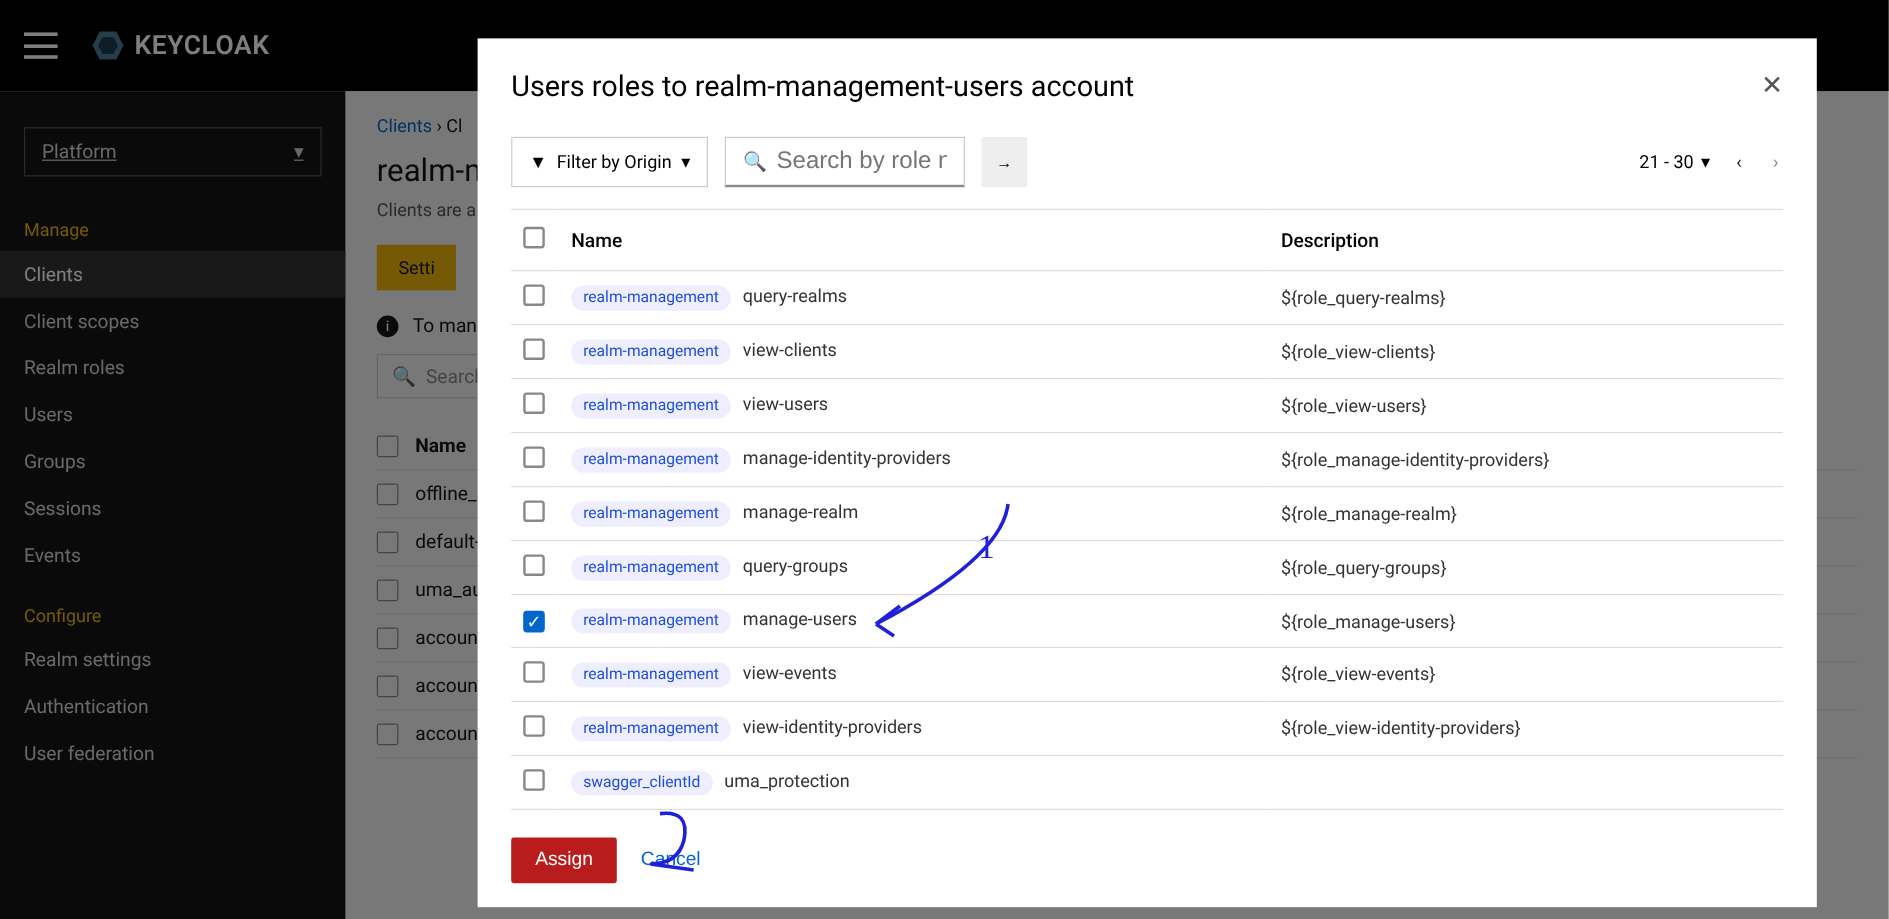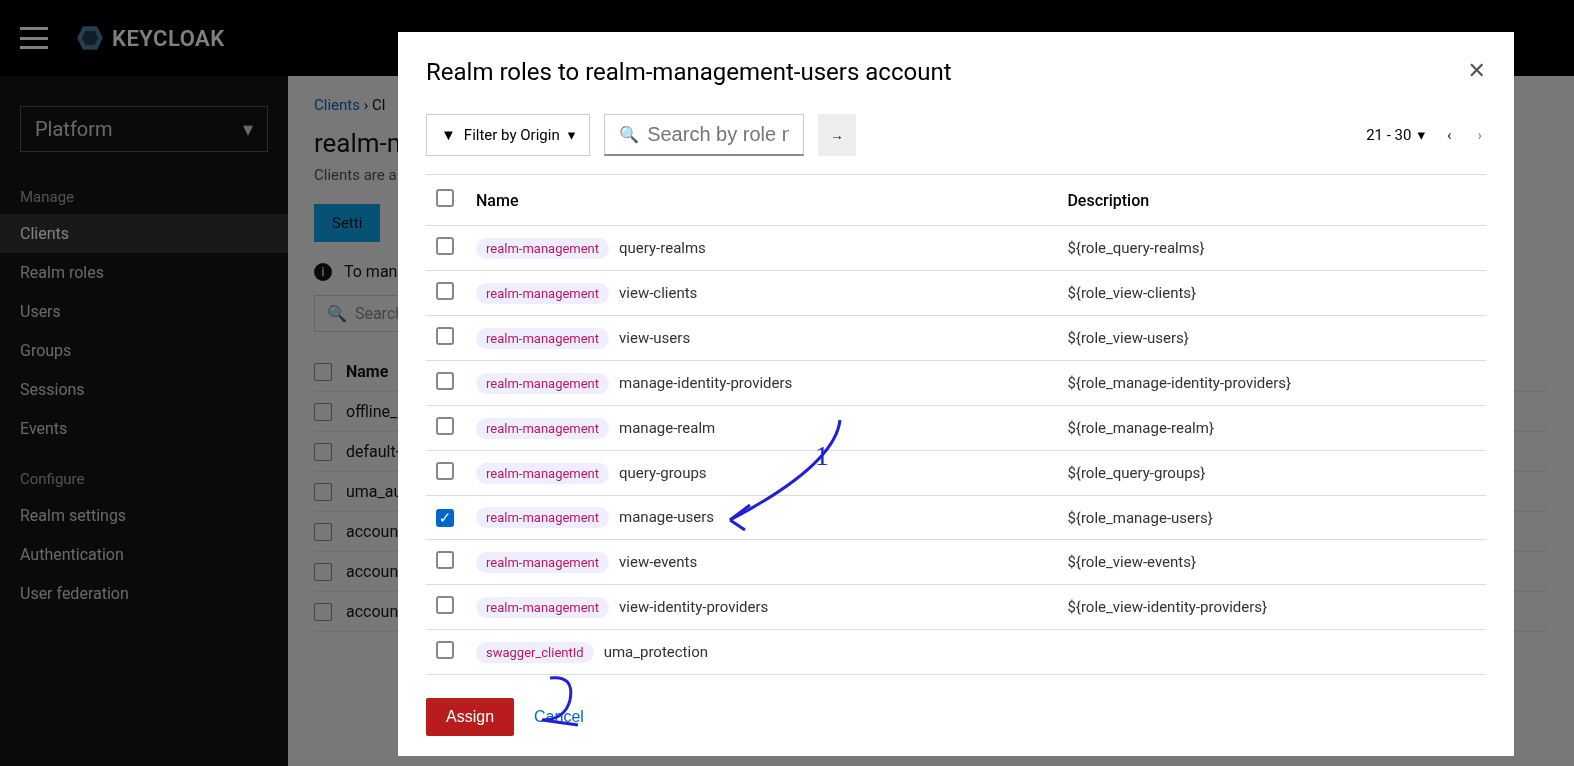--- a/index.html
+++ b/index.html
@@ -7,32 +7,32 @@
 
 .topbar { background: #000; height: 76px; display: flex; align-items: center; padding: 0 20px; }
 .hamburger { width: 28px; height: 22px; display: flex; flex-direction: column; justify-content: space-between; margin-right: 28px; cursor: pointer; }
 .hamburger span { height: 3px; background: #fff; }
 .brand { display: flex; align-items: center; gap: 8px; }
 .brand-icon { width: 28px; height: 28px; }
 .brand-text { color: #fff; font-size: 22px; font-weight: 600; letter-spacing: 0.5px; }
 
 .sidebar { position: absolute; top: 76px; left: 0; width: 288px; bottom: 0; background: #151515; color: #d2d2d2; padding-top: 16px; }
 .realm-select { margin: 14px 20px; border: 1px solid #555; padding: 10px 14px; display: flex; justify-content: space-between; align-items: center; cursor: pointer; }
-.realm-select span { font-size: 20px; }
-.section-label { padding: 22px 20px 8px; font-size: 15px; color: #a3a3a3; }
+.realm-select span { font-size: 16px; text-decoration: underline; }
+.section-label { padding: 22px 20px 8px; font-size: 15px; color: #eab308; }
 .sidebar-item { padding: 10px 20px; font-size: 16px; cursor: pointer; }
 .sidebar-item.active { background: #333; color: #fff; }
 
 .main { position: absolute; top: 76px; left: 288px; right: 0; bottom: 0; background: #f0f0f0; padding: 20px 26px; color: #151515; }
 .breadcrumb { font-size: 15px; margin-bottom: 14px; }
 .breadcrumb a { color: #0066cc; text-decoration: none; }
 .page-title { font-size: 26px; font-weight: 400; margin-bottom: 8px; }
 .page-desc { font-size: 15px; color: #555; margin-bottom: 20px; }
 .tabs { display: flex; gap: 20px; margin-bottom: 20px; }
-.tab { background: #0ea5e9; padding: 10px 18px; font-size: 15px; }
+.tab { background: #eab308; padding: 10px 18px; font-size: 15px; }
 .info-row { display: flex; align-items: center; gap: 12px; margin-bottom: 14px; }
 .info-icon { width: 18px; height: 18px; background: #151515; border-radius: 50%; color: #fff; display: flex; align-items: center; justify-content: center; font-size: 12px; }
 .search-row { display: flex; align-items: center; gap: 10px; margin-bottom: 20px; }
 .search-box { border: 1px solid #ccc; padding: 8px 12px; display: flex; align-items: center; gap: 8px; width: 220px; }
 .table-row-bg { display: flex; align-items: center; gap: 14px; padding: 10px 0; border-bottom: 1px solid #ddd; }
 .bg-checkbox { width: 18px; height: 18px; border: 1px solid #888; border-radius: 2px; }
 
 .overlay { position: absolute; inset: 0; background: rgba(0,0,0,0.5); z-index: 10; }
 .modal { position: absolute; top: 32px; left: 398px; right: 60px; bottom: 10px; background: #fff; z-index: 20; overflow: hidden; display: flex; flex-direction: column; }
 .modal-header { display: flex; justify-content: space-between; align-items: flex-start; padding: 26px 28px 10px; }
@@ -53,21 +53,21 @@
 .page-range { display: flex; align-items: center; gap: 6px; cursor: pointer; }
 .pager-btn { color: #888; cursor: pointer; padding: 4px; }
 .pager-btn.active { color: #151515; }
 
 .roles-table { width: 100%; border-collapse: collapse; margin: 0 10px; width: calc(100% - 20px); }
 .roles-table th { text-align: left; padding: 14px 10px; border-top: 1px solid #ddd; border-bottom: 1px solid #ddd; font-size: 16px; font-weight: 500; }
 .roles-table td { padding: 11px 10px; border-bottom: 1px solid #ddd; font-size: 15px; color: #333; }
 .roles-table td:first-child, .roles-table th:first-child { width: 40px; }
 .role-checkbox { width: 18px; height: 18px; border: 2px solid #888; border-radius: 3px; cursor: pointer; display: inline-flex; align-items: center; justify-content: center; }
 .role-checkbox.checked { background: #0066cc; border-color: #0066cc; color: #fff; }
-.origin-tag { background: #eef; color: #be185d; border-radius: 12px; padding: 3px 10px; font-size: 13px; margin-right: 10px; display: inline-block; }
+.origin-tag { background: #eef; color: #1d4ed8; border-radius: 12px; padding: 3px 10px; font-size: 13px; margin-right: 10px; display: inline-block; }
 
 .modal-footer { padding: 20px 28px; display: flex; gap: 20px; align-items: center; }
 .btn-primary { background: #b91c1c; color: #fff; border: none; padding: 10px 20px; font-size: 16px; cursor: pointer; border-radius: 2px; }
 .btn-link { color: #0066cc; background: none; border: none; font-size: 16px; cursor: pointer; }
 
 .annotation { position: absolute; z-index: 30; pointer-events: none; }
 </style>
 </head>
 <body>
 
@@ -86,20 +86,21 @@
   </div>
 </div>
 
 <div class="sidebar">
   <div class="realm-select">
     <span>Platform</span>
     <span>▾</span>
   </div>
   <div class="section-label">Manage</div>
   <div class="sidebar-item active">Clients</div>
+  <div class="sidebar-item">Client scopes</div>
   <div class="sidebar-item">Realm roles</div>
   <div class="sidebar-item">Users</div>
   <div class="sidebar-item">Groups</div>
   <div class="sidebar-item">Sessions</div>
   <div class="sidebar-item">Events</div>
   <div class="section-label">Configure</div>
   <div class="sidebar-item">Realm settings</div>
   <div class="sidebar-item">Authentication</div>
   <div class="sidebar-item">User federation</div>
 </div>
@@ -154,21 +155,21 @@
         <div class="bg-checkbox"></div>
         <span>accoun</span>
       </div>
     </div>
 </div>
 
 <div class="overlay"></div>
 
 <div class="modal">
   <div class="modal-header">
-    <div class="modal-title">Realm roles to realm-management-users account</div>
+    <div class="modal-title">Users roles to realm-management-users account</div>
     <button class="modal-close">✕</button>
   </div>
   <div class="modal-body">
     <div class="toolbar">
       <div class="toolbar-left">
         <div class="filter-btn">
           <span>▼</span>
           <span>Filter by Origin</span>
           <span>▾</span>
         </div>

